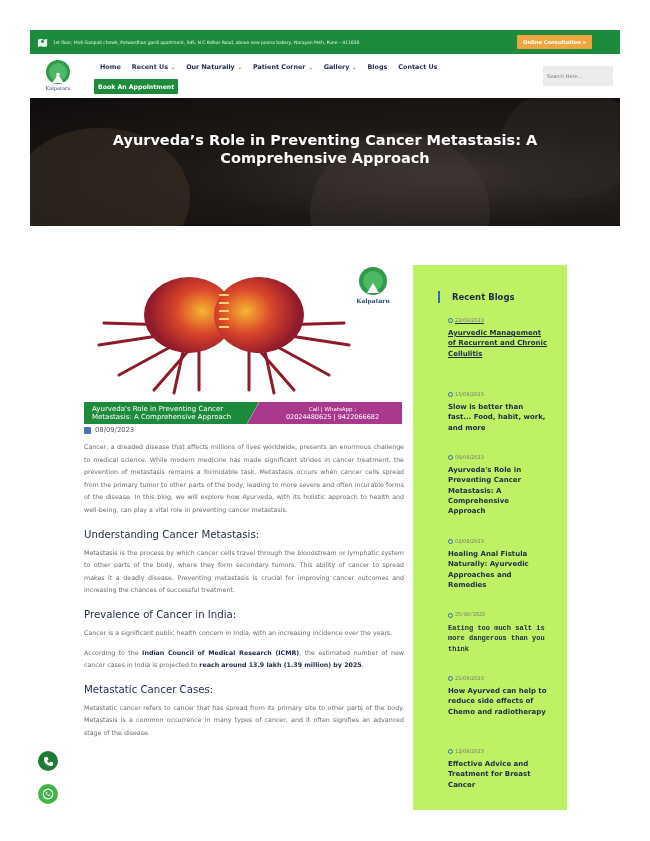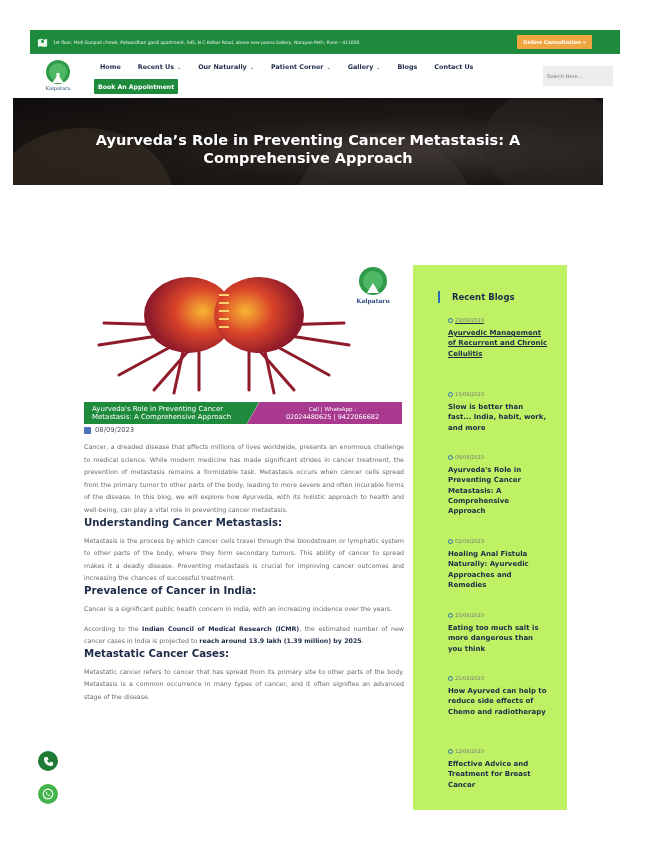--- a/index.html
+++ b/index.html
@@ -8,49 +8,49 @@
 
   
   .topbar { position: absolute; left: 30px; top: 30px; width: 590px; height: 24px; background: #1e8a3c; display: flex; align-items: center; padding: 0 6px; }
   .topbar .map-icon { width: 12px; height: 12px; margin-right: 5px; display: flex; align-items: center; justify-content: center; }
   .topbar .address { color: #e8f5ea; font-size: 4.6px; letter-spacing: -0.1px; flex: 1; white-space: nowrap; }
   .topbar .consult-btn { background: #f0a640; color: #fff; font-size: 5.2px; font-weight: bold; padding: 4px 6px; border-radius: 1px; margin-right: 22px; white-space: nowrap; }
 
   
   .nav { position: absolute; left: 30px; top: 54px; width: 590px; height: 44px; background: #fff; }
   .logo { position: absolute; left: 12px; top: 5px; width: 32px; height: 36px; }
-  .menu { position: absolute; left: 70px; top: 9px; display: flex; gap: 17px; font-size: 6.4px; font-weight: bold; color: #1d2a48; align-items: center; }
+  .menu { position: absolute; left: 70px; top: 9px; display: flex; gap: 11px; font-size: 6.4px; font-weight: bold; color: #1d2a48; align-items: center; }
   .menu .item { display: flex; align-items: center; gap: 3px; white-space: nowrap; }
   .menu .chev { font-size: 5px; color: #555; }
   .book-btn { position: absolute; left: 64px; top: 25px; background: #1e8a3c; color: #fff; font-size: 6.2px; font-weight: bold; padding: 4px 4px; border-radius: 1px; white-space: nowrap; }
   .search { position: absolute; left: 513px; top: 12px; width: 70px; height: 20px; background: #ececec; border: none; font-size: 5px; color: #bbb; padding-left: 4px; font-family: "DejaVu Sans", sans-serif; }
 
   
-  .hero { position: absolute; left: 13px; top: 98px; width: 590px; height: 87px;
+  .hero { position: absolute; left: 30px; top: 98px; width: 590px; height: 128px;
     background: radial-gradient(ellipse at 70% 60%, #3a3330 0%, #1c1816 45%, #0f0d0c 100%); overflow: hidden; }
   .hero .blob1 { position: absolute; left: -20px; top: 30px; width: 180px; height: 140px; border-radius: 50%; background: rgba(80,65,50,0.35); }
   .hero .blob2 { position: absolute; left: 280px; top: 35px; width: 180px; height: 160px; border-radius: 50%; background: rgba(70,60,55,0.35); }
   .hero .blob3 { position: absolute; left: 470px; top: -10px; width: 140px; height: 110px; border-radius: 50%; background: rgba(45,40,38,0.5); }
   .hero h1 { position: absolute; left: 0; right: 0; top: 33px; text-align: center; color: #fff; font-size: 14.5px; font-weight: bold; line-height: 18px; padding: 0 80px; }
 
   
   .article { position: absolute; left: 84px; top: 260px; width: 320px; }
   .featured { position: relative; width: 318px; height: 165px; background: #fff; }
   .featured .cells { position: absolute; left: 10px; top: 5px; width: 260px; height: 130px; }
   .featured .brand { position: absolute; left: 270px; top: 5px; width: 38px; height: 46px; }
   .banner { position: absolute; left: 0; top: 142px; width: 318px; height: 22px; display: flex; }
   .banner .left { background: #1e8a3c; color: #fff; font-size: 7px; line-height: 8px; padding: 3px 8px; width: 175px; clip-path: polygon(0 0, 100% 0, 93% 100%, 0 100%); }
   .banner .right { background: #a8398f; color: #fff; font-size: 6.5px; line-height: 8px; padding: 3px 4px 15px 20px; flex: 1; margin-left: -12px; clip-path: polygon(8% 0, 100% 0, 100% 100%, 0 100%); text-align: center; }
   .banner .right .call { font-size: 5.5px; }
   .date-row { display: flex; align-items: center; gap: 4px; margin-top: 1px; font-size: 6.8px; color: #556; }
   .cal-icon { width: 7px; height: 7px; background: #4b72b8; border-radius: 1px; }
 
   .para { font-size: 6.3px; line-height: 12.6px; color: #6b6b6b; text-align: justify; margin-top: 7px; }
   .para b { color: #1d2a48; }
-  h2 { font-size: 10.2px; font-weight: bold; color: #1d2a48; margin-top: 0; }
+  h2 { font-size: 10.2px; font-weight: normal; color: #1d2a48; margin-top: 12px; }
 
   
   .sidebar { position: absolute; left: 413px; top: 265px; width: 154px; height: 545px; background: #bef264; }
   .sb-title { position: absolute; left: 25px; top: 26px; display: flex; align-items: center; }
   .sb-title .bar { width: 2px; height: 12px; background: #2d6db5; margin-right: 12px; }
   .sb-title .text { font-size: 8.5px; font-weight: bold; color: #1d2a48; }
   .post { position: absolute; left: 35px; width: 100px; }
   .post .pdate { font-size: 5px; color: #777; display: flex; align-items: center; gap: 2px; }
   .post .clock { width: 5px; height: 5px; border: 1px solid #2d6db5; border-radius: 50%; display: inline-block; }
   .post .ptitle { font-size: 7px; font-weight: bold; color: #1d2a48; line-height: 10.3px; margin-top: 5px; }
@@ -203,37 +203,37 @@
         <span class="clock"></span>
         <span>22/09/2023</span>
       </div>
     <div class="ptitle">Ayurvedic Management of Recurrent and Chronic Cellulitis</div>
   </div>
   <div class="post" style="top:126px;">
     <div class="pdate">
         <span class="clock"></span>
         <span>15/09/2023</span>
       </div>
-    <div class="ptitle">Slow is better than fast... India, habit, work, and more</div>
+    <div class="ptitle">Slow is better than fast... Food, habit, work, and more</div>
   </div>
   <div class="post" style="top:189px;">
     <div class="pdate">
         <span class="clock"></span>
         <span>08/09/2023</span>
       </div>
     <div class="ptitle">Ayurveda's Role in Preventing Cancer Metastasis: A Comprehensive Approach</div>
   </div>
   <div class="post" style="top:273px;">
     <div class="pdate">
         <span class="clock"></span>
         <span>02/09/2023</span>
       </div>
     <div class="ptitle">Healing Anal Fistula Naturally: Ayurvedic Approaches and Remedies</div>
   </div>
-  <div class="post" style="top:347px;">
+  <div class="post" style="top:347px;font-family:Liberation Mono, monospace;">
     <div class="pdate">
         <span class="clock"></span>
         <span>25/08/2023</span>
       </div>
     <div class="ptitle">Eating too much salt is more dangerous than you think</div>
   </div>
   <div class="post" style="top:483px;">
     <div class="pdate">
         <span class="clock"></span>
         <span>12/08/2023</span>

